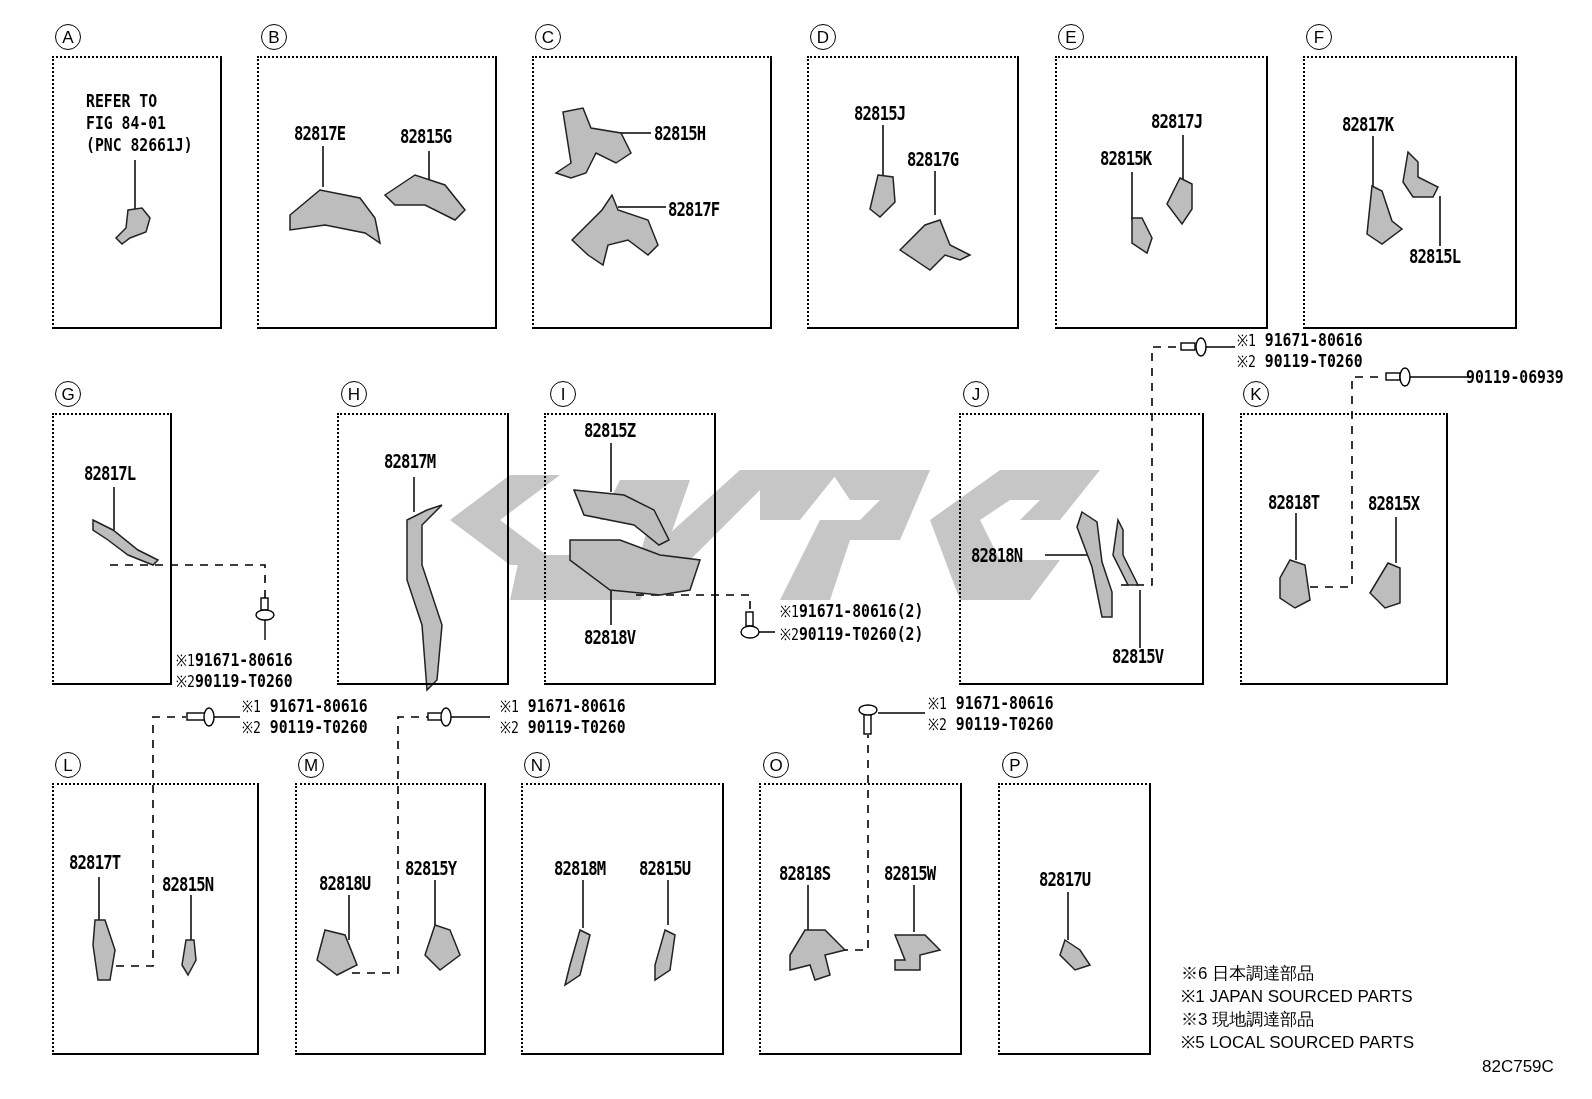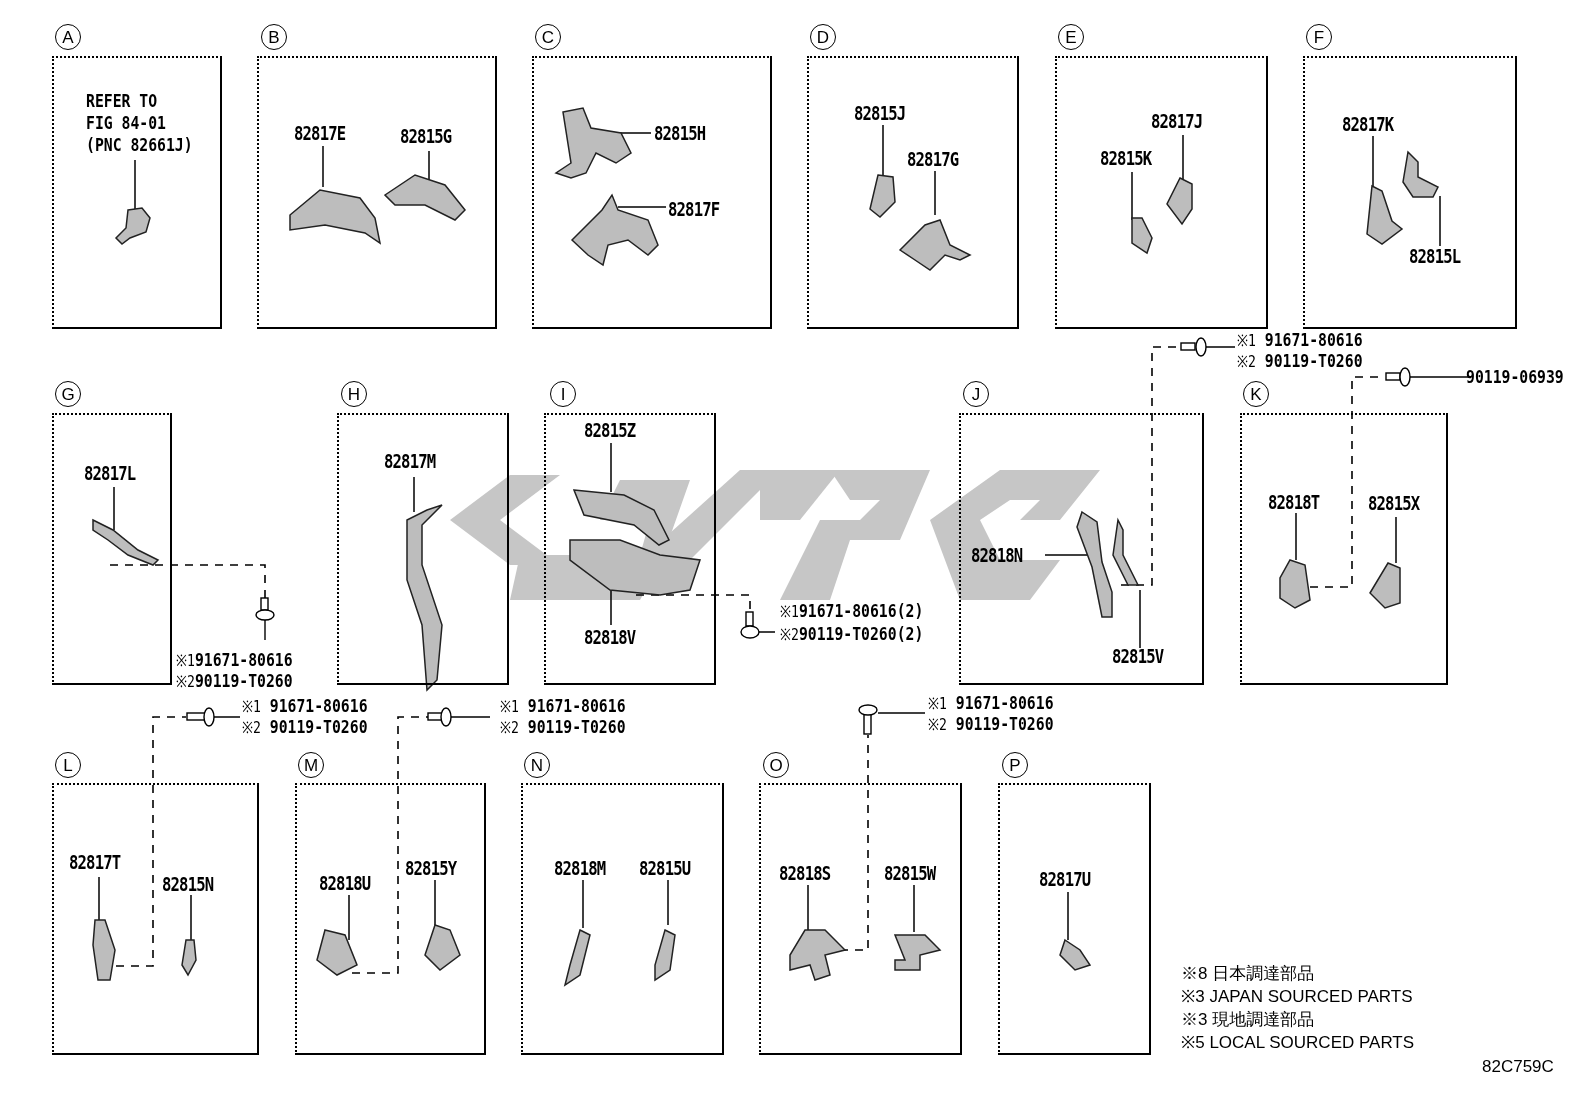--- a/index.html
+++ b/index.html
@@ -244,18 +244,18 @@
 <div class="circ" style="left:763px;top:752px">O</div>
 <div class="box" style="left:759px;top:783px;width:203px;height:272px"></div>
 <div class="pn" style="left:779px;top:862px">82818S</div>
 <div class="pn" style="left:884px;top:862px">82815W</div>
 
 <div class="circ" style="left:1002px;top:752px">P</div>
 <div class="box" style="left:998px;top:783px;width:153px;height:272px"></div>
 <div class="pn" style="left:1039px;top:868px">82817U</div>
 
 <div class="legend">
-  <div>※8 日本調達部品</div>
-  <div>※3 JAPAN SOURCED PARTS</div>
+  <div>※6 日本調達部品</div>
+  <div>※1 JAPAN SOURCED PARTS</div>
   <div>※3 現地調達部品</div>
   <div>※5 LOCAL SOURCED PARTS</div>
 </div>
 <div class="fig">82C759C</div>
 
 </body></html>

